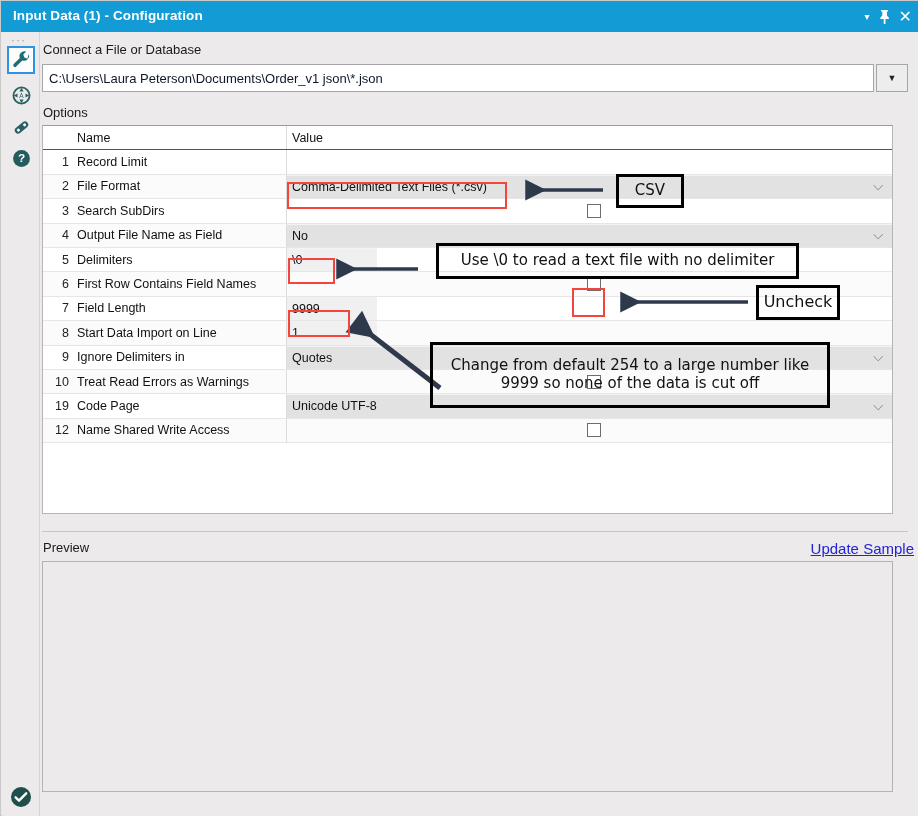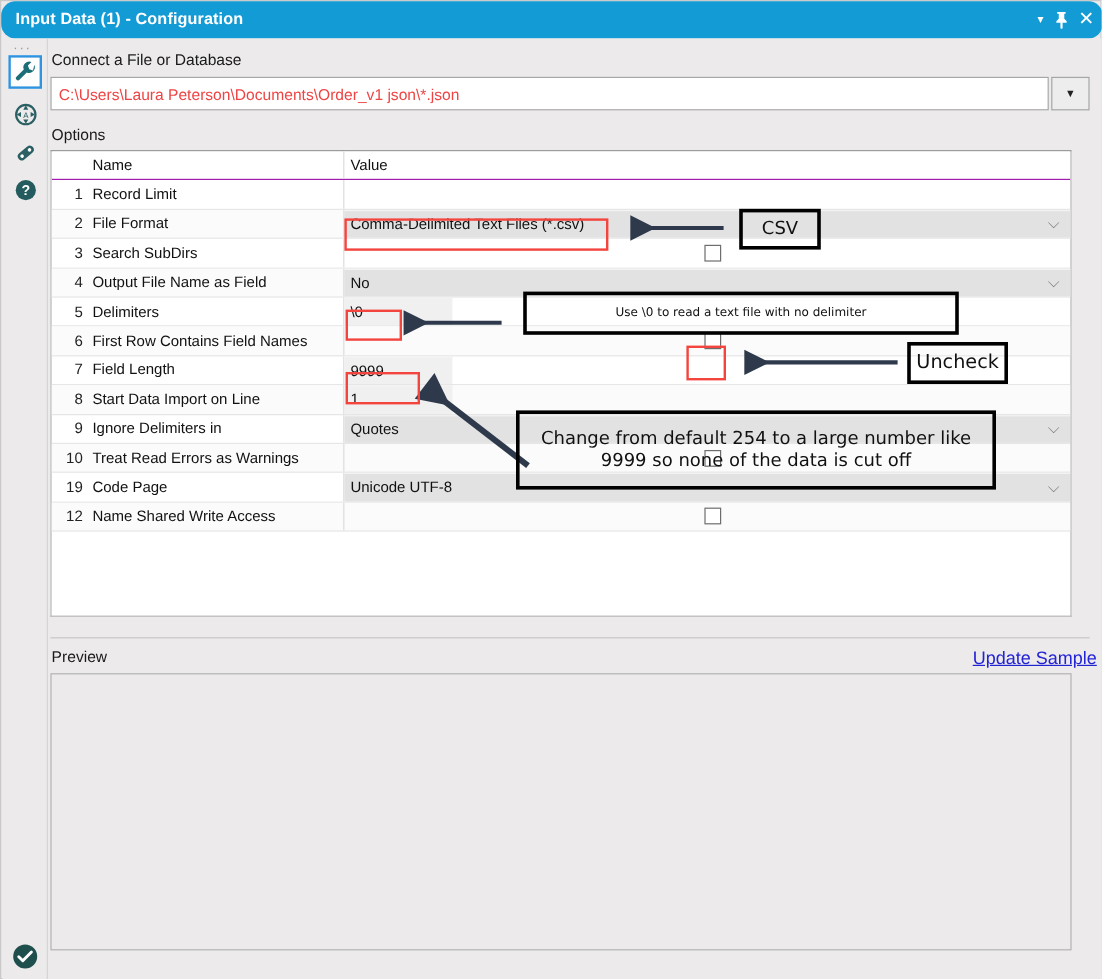--- a/index.html
+++ b/index.html
@@ -19,21 +19,20 @@
     background:#eceaea;
     box-sizing:border-box;
     border:1px solid #c9c9c9;
   }
 
   
   #titlebar{
     position:absolute;left:0;top:0;width:918px;height:31px;
     background:#139bd5;
     box-sizing:border-box;
-    border-radius:12px;
   }
   #titlebar .title{
     position:absolute;left:12px;top:7px;
     color:#ffffff;font-weight:bold;font-size:13.5px;
     letter-spacing:.1px;white-space:nowrap;
   }
   .tb-btns{position:absolute;right:7px;top:0;height:31px;display:flex;align-items:center;gap:9px;}
   .tb-btn{color:#ffffff;cursor:default;line-height:1;display:flex;align-items:center;justify-content:center;}
   .tb-caret{font-size:10px;}
   .tb-pin{font-size:14px;}
@@ -76,21 +75,21 @@
 
   
   #filepath-wrap{
     position:absolute;left:2px;top:32px;width:832px;height:28px;
     background:#ffffff;border:1px solid #a7a6a6;box-sizing:border-box;
     display:flex;align-items:center;
   }
   #filepath{
     border:none;outline:none;width:100%;height:100%;
     padding:0 6px;font-family:"Liberation Sans",sans-serif;font-size:13px;
-    color:#ef4444;background:transparent;box-sizing:border-box;
+    color:#0f172a;background:transparent;box-sizing:border-box;
   }
   #filepath-btn{
     position:absolute;left:836px;top:32px;width:32px;height:28px;
     background:#ededed;border:1px solid #a7a6a6;box-sizing:border-box;
     display:flex;align-items:center;justify-content:center;
     font-size:9px;color:#222;
   }
 
   
   #grid{
@@ -408,21 +407,21 @@
 
   <div class="hl" style="left:287px;top:182px;width:220px;height:27px;"></div>
   <div class="hl" style="left:288px;top:258px;width:47px;height:26px;"></div>
   <div class="hl" style="left:572px;top:288px;width:33px;height:29px;"></div>
   <div class="hl" style="left:288px;top:310px;width:62px;height:27px;"></div>
 
   <div class="callout" style="left:616px;top:174px;width:68px;height:34px;font-size:15px;">
     <span>CSV</span>
   </div>
 
-  <div class="callout" style="left:436px;top:243px;width:363px;height:36px;font-size:10px;">
+  <div class="callout" style="left:436px;top:243px;width:363px;height:36px;font-size:15px;">
     <span>Use \0 to read  a text file with no delimiter</span>
   </div>
 
   <div class="callout" style="left:756px;top:285px;width:84px;height:35px;font-size:16px;">
     <span>Uncheck</span>
   </div>
 
   <div class="callout" style="left:430px;top:342px;width:400px;height:66px;font-size:15px;flex-direction:column;">
     <span>Change from default 254 to a large number like</span>
     <span>9999 so none of the data is cut off</span>

